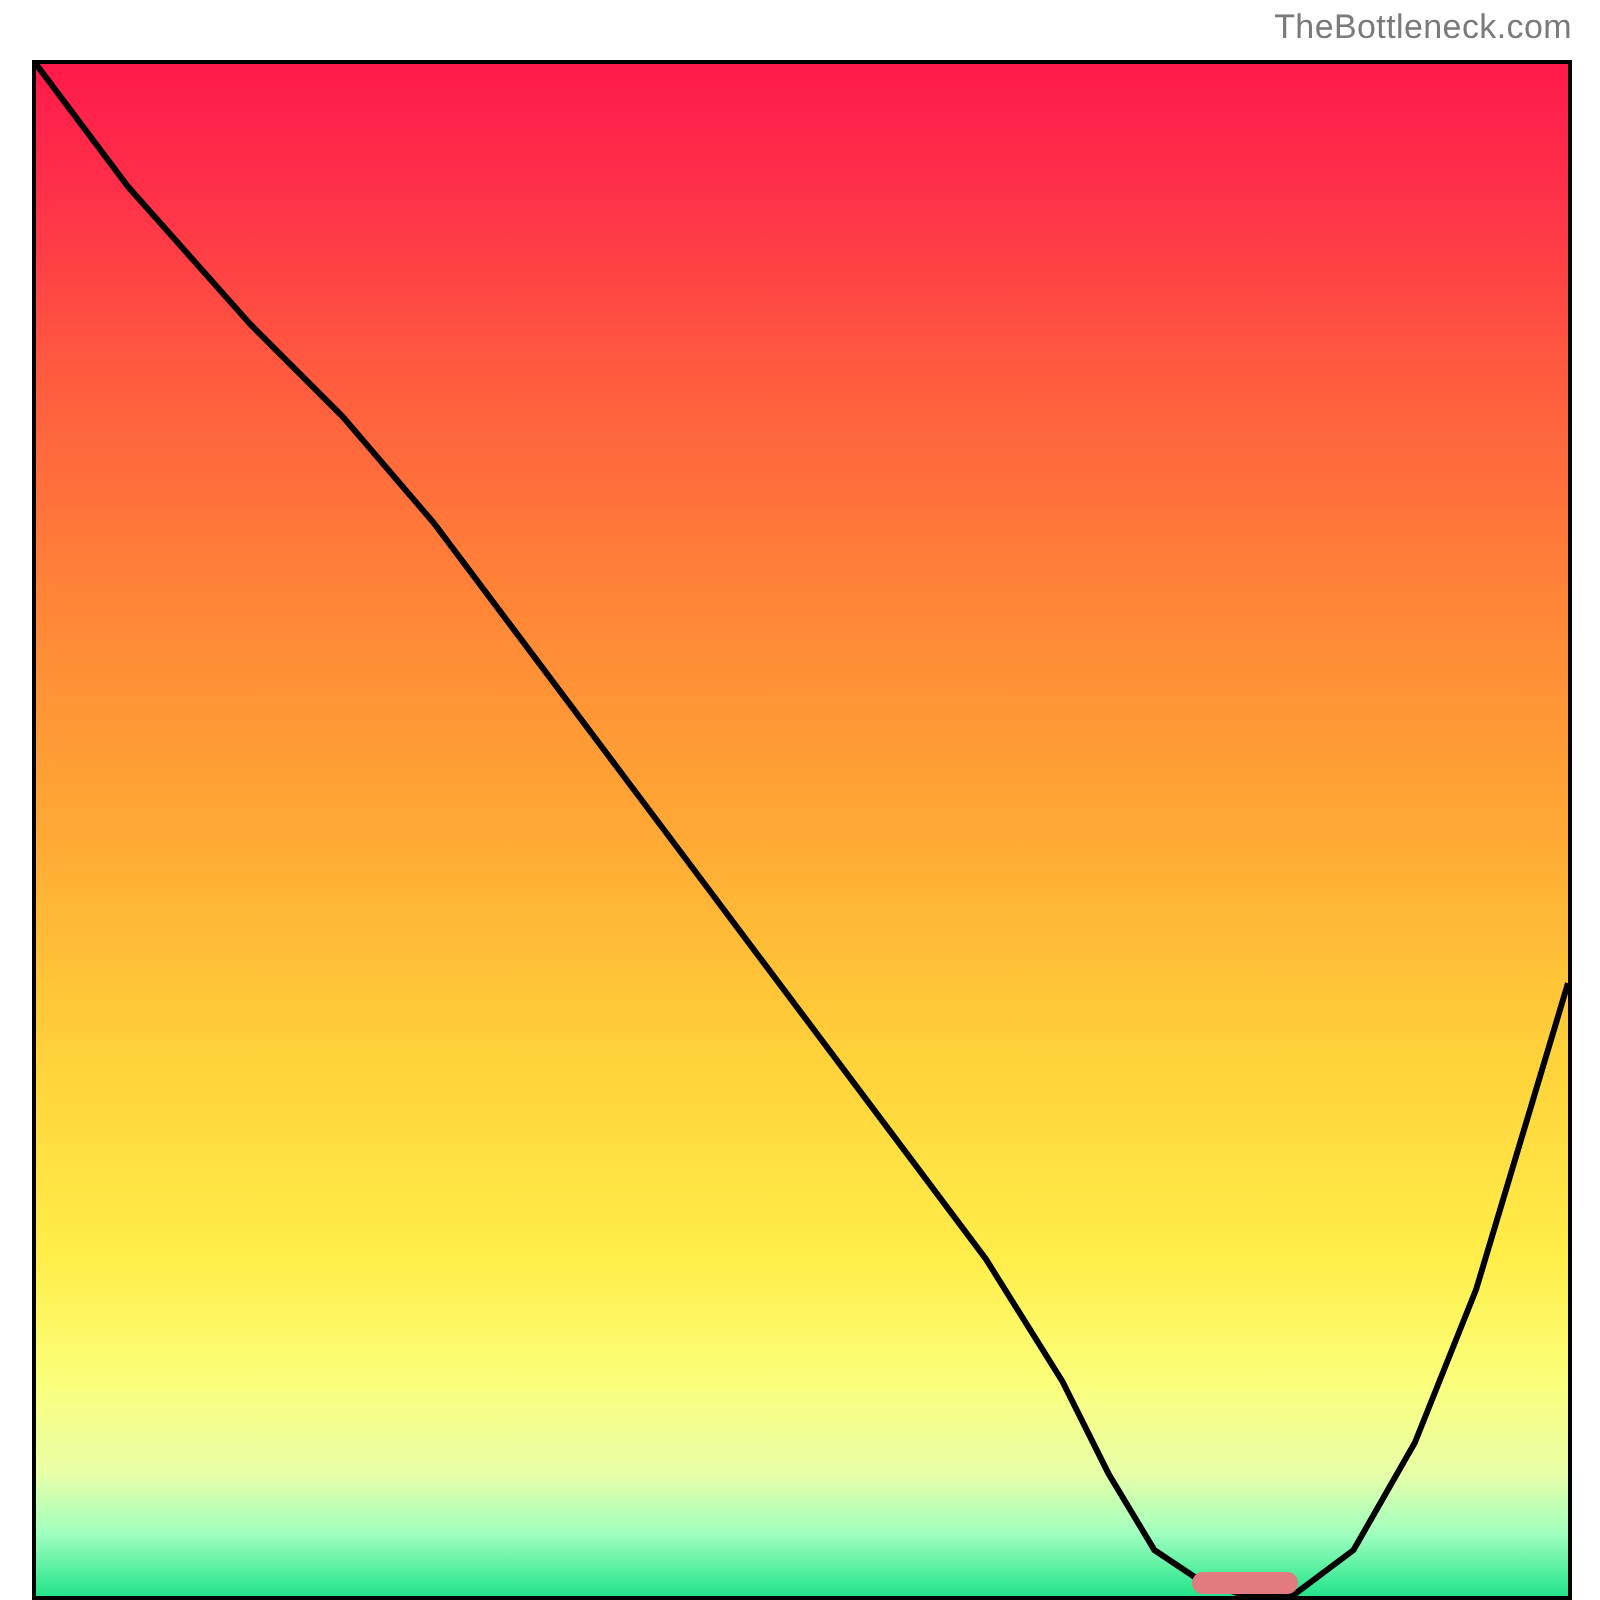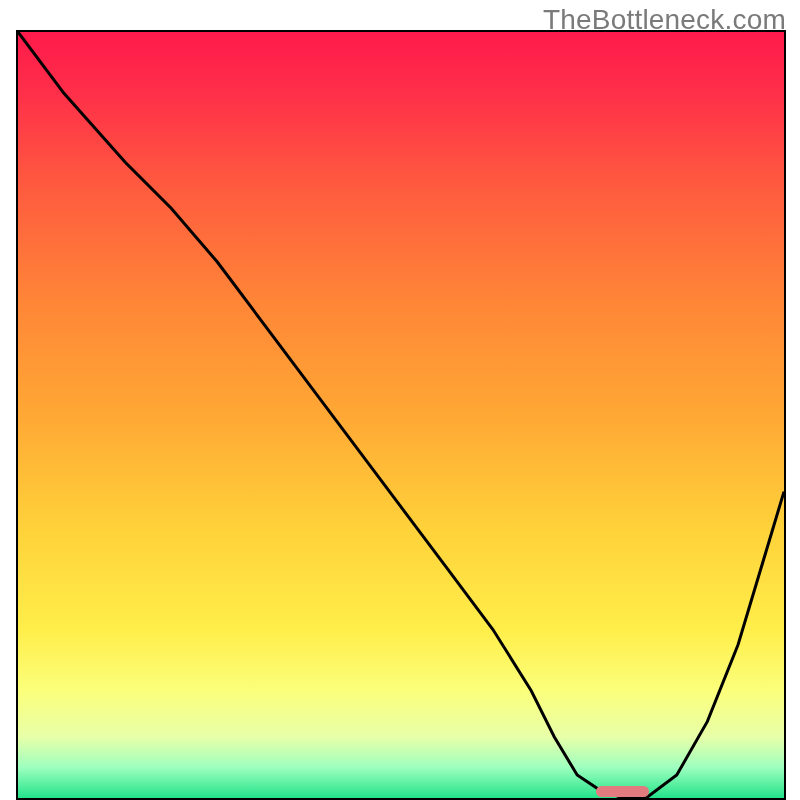--- a/index.html
+++ b/index.html
@@ -18,21 +18,21 @@
     height: 770px;
     box-sizing: border-box;
     border: 2px solid #000;
     overflow: hidden;
   }
   .watermark {
     position: absolute;
     top: 4px;
     right: 14px;
     color: #7a7a7a;
-    font-size: 28px;
+    font-size: 17px;
     font-weight: 400;
     letter-spacing: 0.2px;
   }
   svg.plot {
     position: absolute;
     left: 0; top: 0;
     width: 100%;
     height: 100%;
   }
   .marker {

